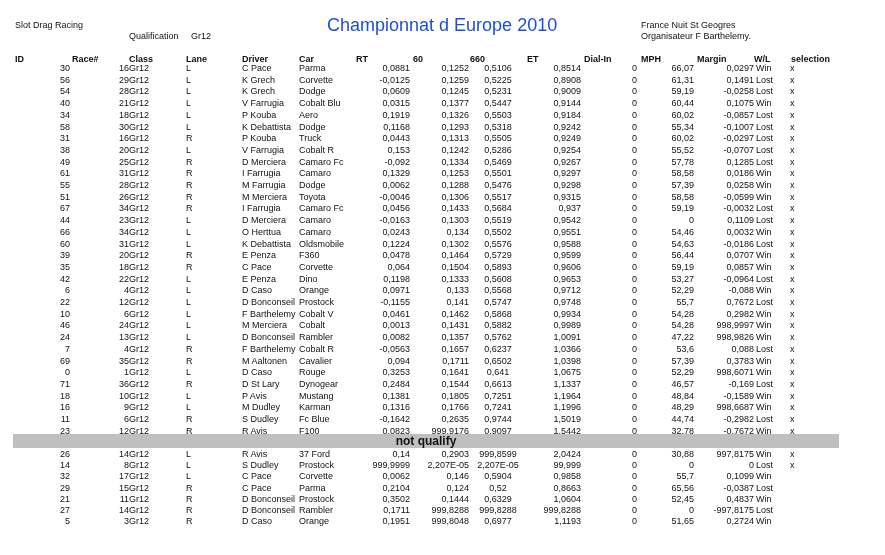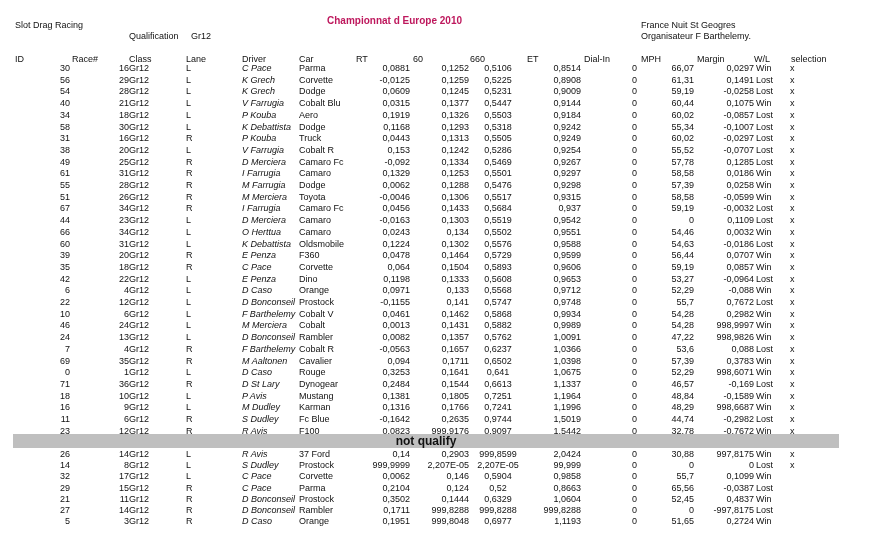--- a/index.html
+++ b/index.html
@@ -5,37 +5,37 @@
     html, body { margin: 0; padding: 0; background: #ffffff; }
     body {
       width: 885px; height: 555px; overflow: hidden; position: relative;
       font-family: "Liberation Sans", "DejaVu Sans", sans-serif;
       color: #111; font-size: 9px;
     }
     .abs { position: absolute; white-space: nowrap; }
     .hdr-left { left: 15px; top: 20px; font-size: 9px; }
     .hdr-qual { left: 129px; top: 31px; font-size: 9px; }
     .hdr-qual span + span { margin-left: 10px; }
-    .hdr-title { left: 327px; top: 15px; font-size: 10px; font-weight: bold; color: #be185d; }
+    .hdr-title { left: 327px; top: 15px; font-size: 18px; font-weight: normal; color: #1d4ed8; }
     .hdr-right { left: 641px; top: 20px; font-size: 9px; line-height: 11px; }
-    .colhead { top: 54px; font-size: 9px; }
+    .colhead { top: 54px; font-size: 9px; font-weight: bold; }
     .row { position: absolute; left: 0; width: 885px; height: 11px; font-size: 9px; line-height: 11px; }
     .row .c { position: absolute; white-space: nowrap; }
     .r { text-align: right; }
     .band {
       position: absolute; left: 13px; top: 434px; width: 826px; height: 14px;
       background: #bfbfbf; font-weight: bold; font-size: 12px; text-align: center; line-height: 14px;
     }
     
     .c-id { left: 30px; width: 40px; text-align: right; }
     .c-id { left: 30px; width: 40px; }
     .c-race { left: 80px; width: 49px; text-align: right; }
     .c-class { left: 129px; width: 40px; }
     .c-lane { left: 186px; width: 20px; }
-    .c-driver { left: 242px; width: 60px; font-style: italic; }
+    .c-driver { left: 242px; width: 60px; }
     .c-car { left: 299px; width: 70px; }
     .c-rt { left: 355px; width: 55px; text-align: right; }
     .c-60 { left: 412px; width: 57px; text-align: right; }
     .c-660 { left: 470px; width: 56px; text-align: center; }
     .c-et { left: 527px; width: 54px; text-align: right; }
     .c-dial { left: 610px; width: 27px; text-align: right; }
     .c-mph { left: 660px; width: 34px; text-align: right; }
     .c-margin { left: 700px; width: 54px; text-align: right; }
     .c-wl { left: 756px; width: 26px; }
     .c-sel { left: 790px; width: 20px; }

